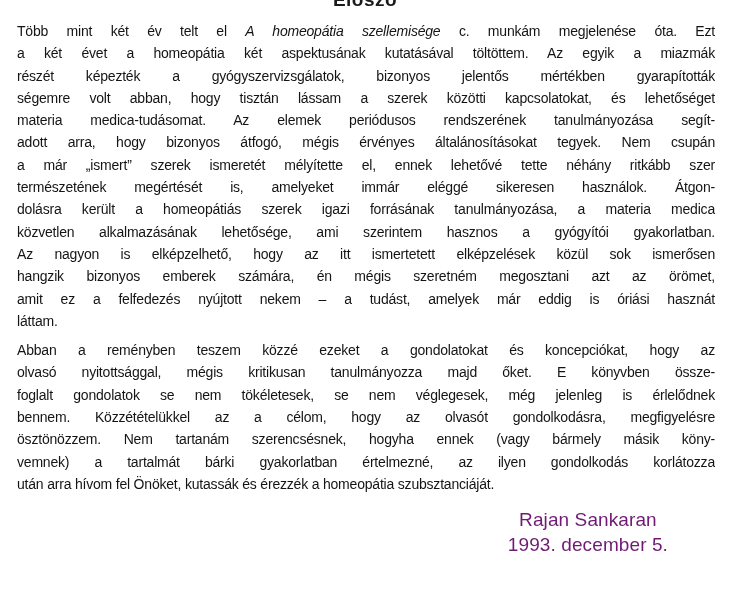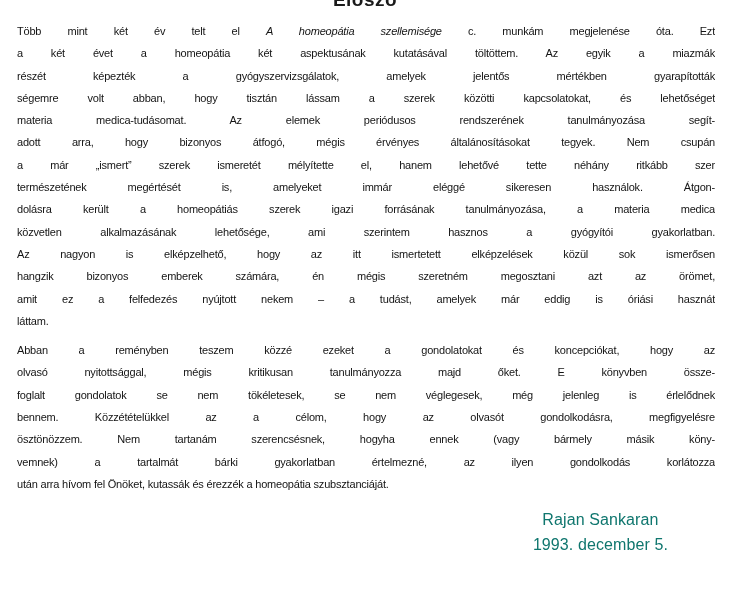--- a/index.html
+++ b/index.html
@@ -32,21 +32,21 @@
     letter-spacing: 0.5px;
     color: #1a1a1a;
   }
   .body-text {
     padding: 13px 15px 0 17px;
   }
   .paragraph {
     margin: 0 0 7px 0;
   }
   .line {
-    font-size: 11px;
+    font-size: 14px;
     line-height: 22.3px;
     letter-spacing: -0.2px;
     text-align: justify;
     text-align-last: justify;
     white-space: normal;
     overflow: hidden;
     height: 22.3px;
   }
   .line.last-line {
     text-align: right;
@@ -54,44 +54,44 @@
   }
   .line .italic {
     font-style: italic;
   }
   .signature {
     width: fit-content;
     margin: 13px 62px 0 auto;
     text-align: center;
   }
   .signature .sig-line {
-    font-size: 16px;
+    font-size: 19px;
     line-height: 24.5px;
     letter-spacing: 0.1px;
-    color: #0f766e;
+    color: #701a75;
   }
 </style>
 </head>
 <body>
 
 <div class="page">
 
   <div class="heading-clip">
     <span class="heading-text">Előszó</span>
   </div>
 
   <div class="body-text">
       <div class="paragraph">
         <div class="line"><span>Több mint két év telt el </span><span class="italic">A homeopátia szellemisége</span><span> c. munkám megjelenése óta. Ezt</span></div>
         <div class="line">a két évet a homeopátia két aspektusának kutatásával töltöttem. Az egyik a miazmák</div>
-        <div class="line">részét képezték a gyógyszervizsgálatok, amelyek jelentős mértékben gyarapították</div>
+        <div class="line">részét képezték a gyógyszervizsgálatok, bizonyos jelentős mértékben gyarapították</div>
         <div class="line">ségemre volt abban, hogy tisztán lássam a szerek közötti kapcsolatokat, és lehetőséget</div>
         <div class="line">materia medica-tudásomat. Az elemek periódusos rendszerének tanulmányozása segít-</div>
         <div class="line">adott arra, hogy bizonyos átfogó, mégis érvényes általánosításokat tegyek. Nem csupán</div>
-        <div class="line">a már „ismert” szerek ismeretét mélyítette el, hanem lehetővé tette néhány ritkább szer</div>
+        <div class="line">a már „ismert” szerek ismeretét mélyítette el, ennek lehetővé tette néhány ritkább szer</div>
         <div class="line">természetének megértését is, amelyeket immár eléggé sikeresen használok. Átgon-</div>
         <div class="line">dolásra került a homeopátiás szerek igazi forrásának tanulmányozása, a materia medica</div>
         <div class="line">közvetlen alkalmazásának lehetősége, ami szerintem hasznos a gyógyítói gyakorlatban.</div>
         <div class="line">Az nagyon is elképzelhető, hogy az itt ismertetett elképzelések közül sok ismerősen</div>
         <div class="line">hangzik bizonyos emberek számára, én mégis szeretném megosztani azt az örömet,</div>
         <div class="line">amit ez a felfedezés nyújtott nekem – a tudást, amelyek már eddig is óriási hasznát</div>
         <div class="line last-line">láttam.</div>
       </div>
       <div class="paragraph">
         <div class="line">Abban a reményben teszem közzé ezeket a gondolatokat és koncepciókat, hogy az</div>

